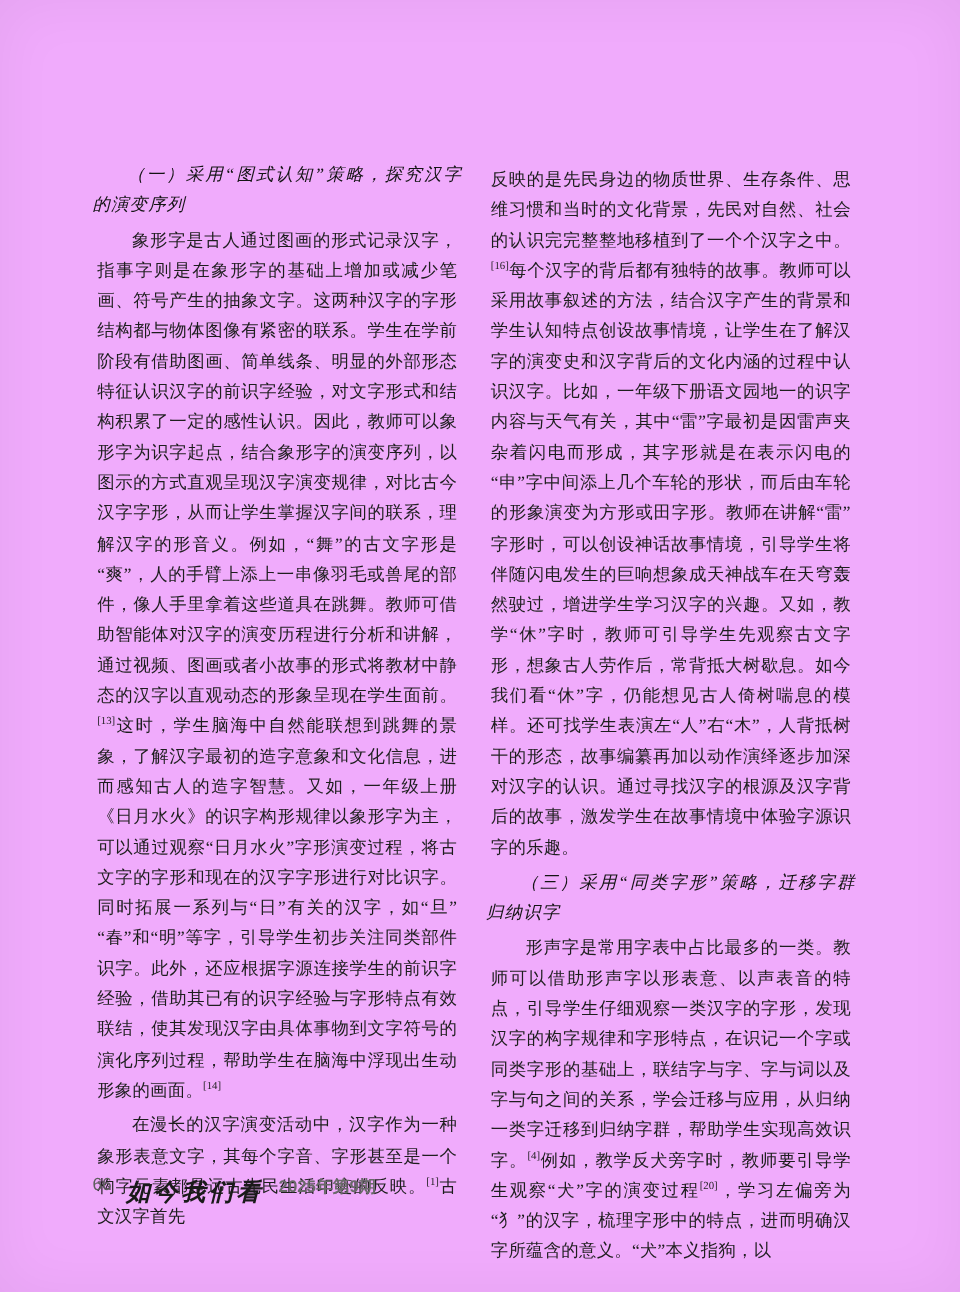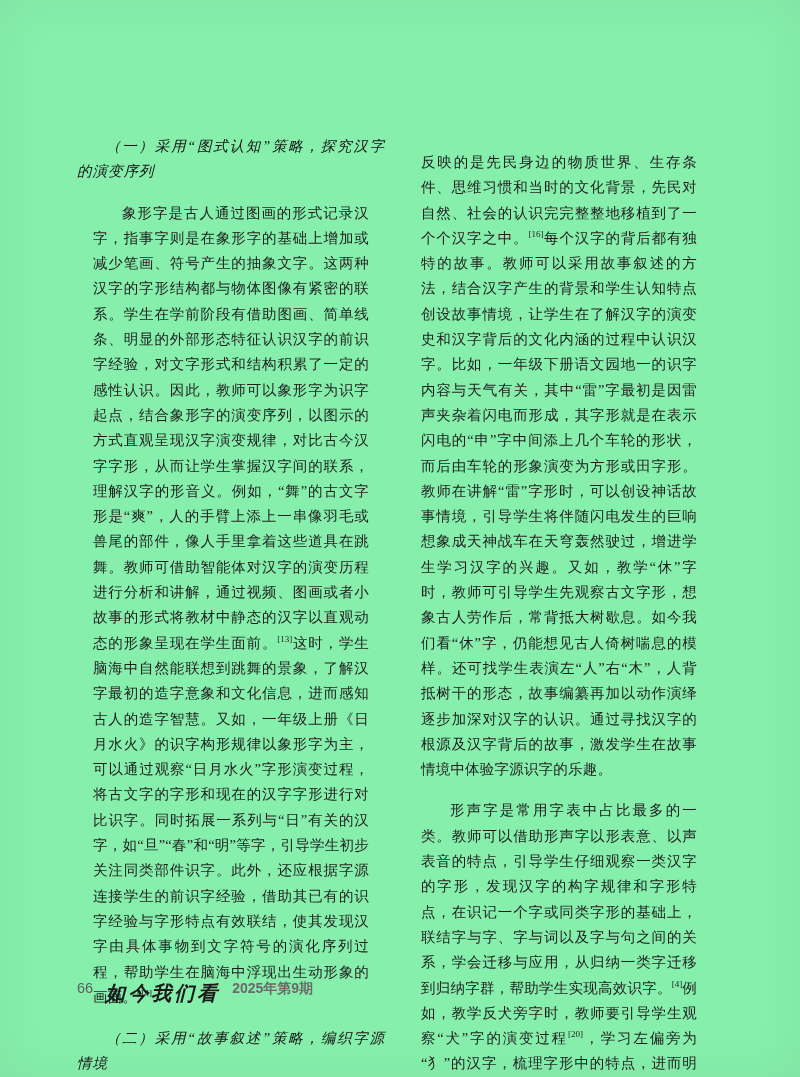--- a/index.html
+++ b/index.html
@@ -6,21 +6,21 @@
   html, body {
     margin: 0;
     padding: 0;
     background: #e8e8e8;
   }
   .page {
     position: relative;
     width: 800px;
     height: 1077px;
     margin: 0 auto;
-    background: #86efac;
+    background: #f0abfc;
     box-shadow: inset 0 0 50px rgba(0,0,0,0.05);
     font-family: "Liberation Serif", "DejaVu Serif", serif;
     color: #1e1e1e;
     overflow: hidden;
   }
   .content {
     position: absolute;
     top: 134px;
     left: 77px;
     width: 636px;
@@ -29,21 +29,21 @@
   }
   .column {
     width: 308px;
     font-size: 14.5px;
     line-height: 25.3px;
     letter-spacing: 0.2px;
     text-align: justify;
     text-justify: inter-character;
   }
   .para {
-    margin: 16px;
+    margin: 4px;
     text-indent: 2em;
   }
   .para.no-indent {
     text-indent: 0;
   }
   .heading {
     margin: 0;
     text-indent: 2em;
     font-style: italic;
     letter-spacing: 1px;
@@ -88,25 +88,25 @@
 </style>
 </head>
 <body>
 
 <div class="page">
 
   <div class="content">
     <div class="column">
         <div class="heading">（一）采用“图式认知”策略，探究汉字的演变序列</div>
         <div class="para">象形字是古人通过图画的形式记录汉字，指事字则是在象形字的基础上增加或减少笔画、符号产生的抽象文字。这两种汉字的字形结构都与物体图像有紧密的联系。学生在学前阶段有借助图画、简单线条、明显的外部形态特征认识汉字的前识字经验，对文字形式和结构积累了一定的感性认识。因此，教师可以象形字为识字起点，结合象形字的演变序列，以图示的方式直观呈现汉字演变规律，对比古今汉字字形，从而让学生掌握汉字间的联系，理解汉字的形音义。例如，“舞”的古文字形是“爽”，人的手臂上添上一串像羽毛或兽尾的部件，像人手里拿着这些道具在跳舞。教师可借助智能体对汉字的演变历程进行分析和讲解，通过视频、图画或者小故事的形式将教材中静态的汉字以直观动态的形象呈现在学生面前。<sup class="cite">[13]</sup>这时，学生脑海中自然能联想到跳舞的景象，了解汉字最初的造字意象和文化信息，进而感知古人的造字智慧。又如，一年级上册《日月水火》的识字构形规律以象形字为主，可以通过观察“日月水火”字形演变过程，将古文字的字形和现在的汉字字形进行对比识字。同时拓展一系列与“日”有关的汉字，如“旦”“春”和“明”等字，引导学生初步关注同类部件识字。此外，还应根据字源连接学生的前识字经验，借助其已有的识字经验与字形特点有效联结，使其发现汉字由具体事物到文字符号的演化序列过程，帮助学生在脑海中浮现出生动形象的画面。<sup class="cite">[14]</sup></div>
-        <div class="heading">（二）采用“故事叙述”策略，编织字源情境</div>
         <div class="para">在漫长的汉字演变活动中，汉字作为一种象形表意文字，其每个字音、字形甚至是一个构字元素都是远古先民生活印迹的反映。<sup class="cite">[1]</sup>古文汉字首先</div>
       </div>
     <div class="column">
         <div class="para no-indent">反映的是先民身边的物质世界、生存条件、思维习惯和当时的文化背景，先民对自然、社会的认识完完整整地移植到了一个个汉字之中。<sup class="cite">[16]</sup>每个汉字的背后都有独特的故事。教师可以采用故事叙述的方法，结合汉字产生的背景和学生认知特点创设故事情境，让学生在了解汉字的演变史和汉字背后的文化内涵的过程中认识汉字。比如，一年级下册语文园地一的识字内容与天气有关，其中“雷”字最初是因雷声夹杂着闪电而形成，其字形就是在表示闪电的“申”字中间添上几个车轮的形状，而后由车轮的形象演变为方形或田字形。教师在讲解“雷”字形时，可以创设神话故事情境，引导学生将伴随闪电发生的巨响想象成天神战车在天穹轰然驶过，增进学生学习汉字的兴趣。又如，教学“休”字时，教师可引导学生先观察古文字形，想象古人劳作后，常背抵大树歇息。如今我们看“休”字，仍能想见古人倚树喘息的模样。还可找学生表演左“人”右“木”，人背抵树干的形态，故事编纂再加以动作演绎逐步加深对汉字的认识。通过寻找汉字的根源及汉字背后的故事，激发学生在故事情境中体验字源识字的乐趣。</div>
+        <div class="heading">（三）采用“同类字形”策略，迁移字群归纳识字</div>
         <div class="para">形声字是常用字表中占比最多的一类。教师可以借助形声字以形表意、以声表音的特点，引导学生仔细观察一类汉字的字形，发现汉字的构字规律和字形特点，在识记一个字或同类字形的基础上，联结字与字、字与词以及字与句之间的关系，学会迁移与应用，从归纳一类字迁移到归纳字群，帮助学生实现高效识字。<sup class="cite">[4]</sup>例如，教学反犬旁字时，教师要引导学生观察“犬”字的演变过程<sup class="cite">[20]</sup>，学习左偏旁为“犭”的汉字，梳理字形中的特点，进而明确汉字所蕴含的意义。“犬”本义指狗，以</div>
       </div>
   </div>
 
   <div class="footer">
     <span class="page-num">66</span>
     <span class="journal-name">如今我们看</span>
     <span class="issue-label">2025年第9期</span>
   </div>
 

